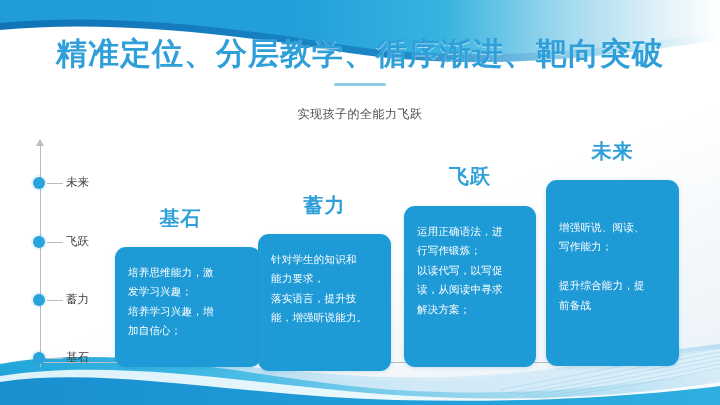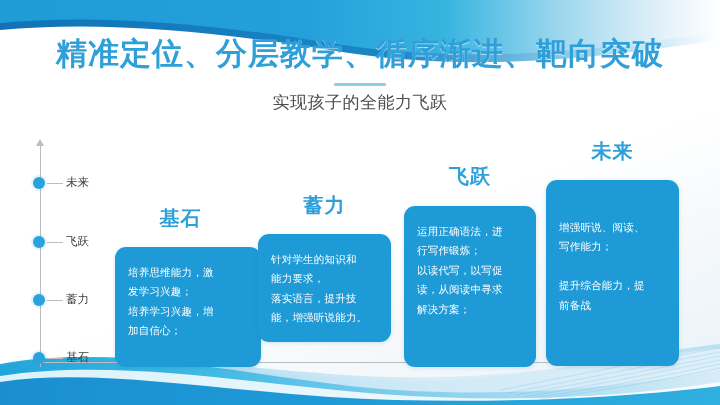--- a/index.html
+++ b/index.html
@@ -45,22 +45,22 @@
     text-shadow: 0 1px 0 rgba(255,255,255,0.6);
   }
   .title-divider {
     width: 52px;
     height: 3px;
     background: #8ecbe6;
     margin: 11px auto 0 auto;
     border-radius: 2px;
   }
   .subtitle {
-    margin-top: 5px;
-    font-size: 17px;
+    margin-top: 20px;
+    font-size: 12px;
     color: #4d4d4d;
     letter-spacing: 0.5px;
   }
 
   
   .axis {
     position: absolute;
     left: 36px;
     top: 145px;
     width: 9px;
@@ -278,21 +278,21 @@
     <div class="card" style="top:42px; width:146px; height:120px;">
       <div class="card-text">培养思维能力，激
 发学习兴趣；
 培养学习兴趣，增
 加自信心；</div>
     </div>
   </div>
 
   <div class="col" style="left:258px; top:192px; width:133px; height:171px;">
     <div class="col-heading" style="top:0px;">蓄力</div>
-    <div class="card" style="top:42px; width:133px; height:108px;">
+    <div class="card" style="top:42px; width:133px; height:137px;">
       <div class="card-text">针对学生的知识和
 能力要求，
 落实语言，提升技
 能，增强听说能力。</div>
     </div>
   </div>
 
   <div class="col" style="left:404px; top:163px; width:132px; height:200px;">
     <div class="col-heading" style="top:0px;">飞跃</div>
     <div class="card" style="top:43px; width:132px; height:161px;">

